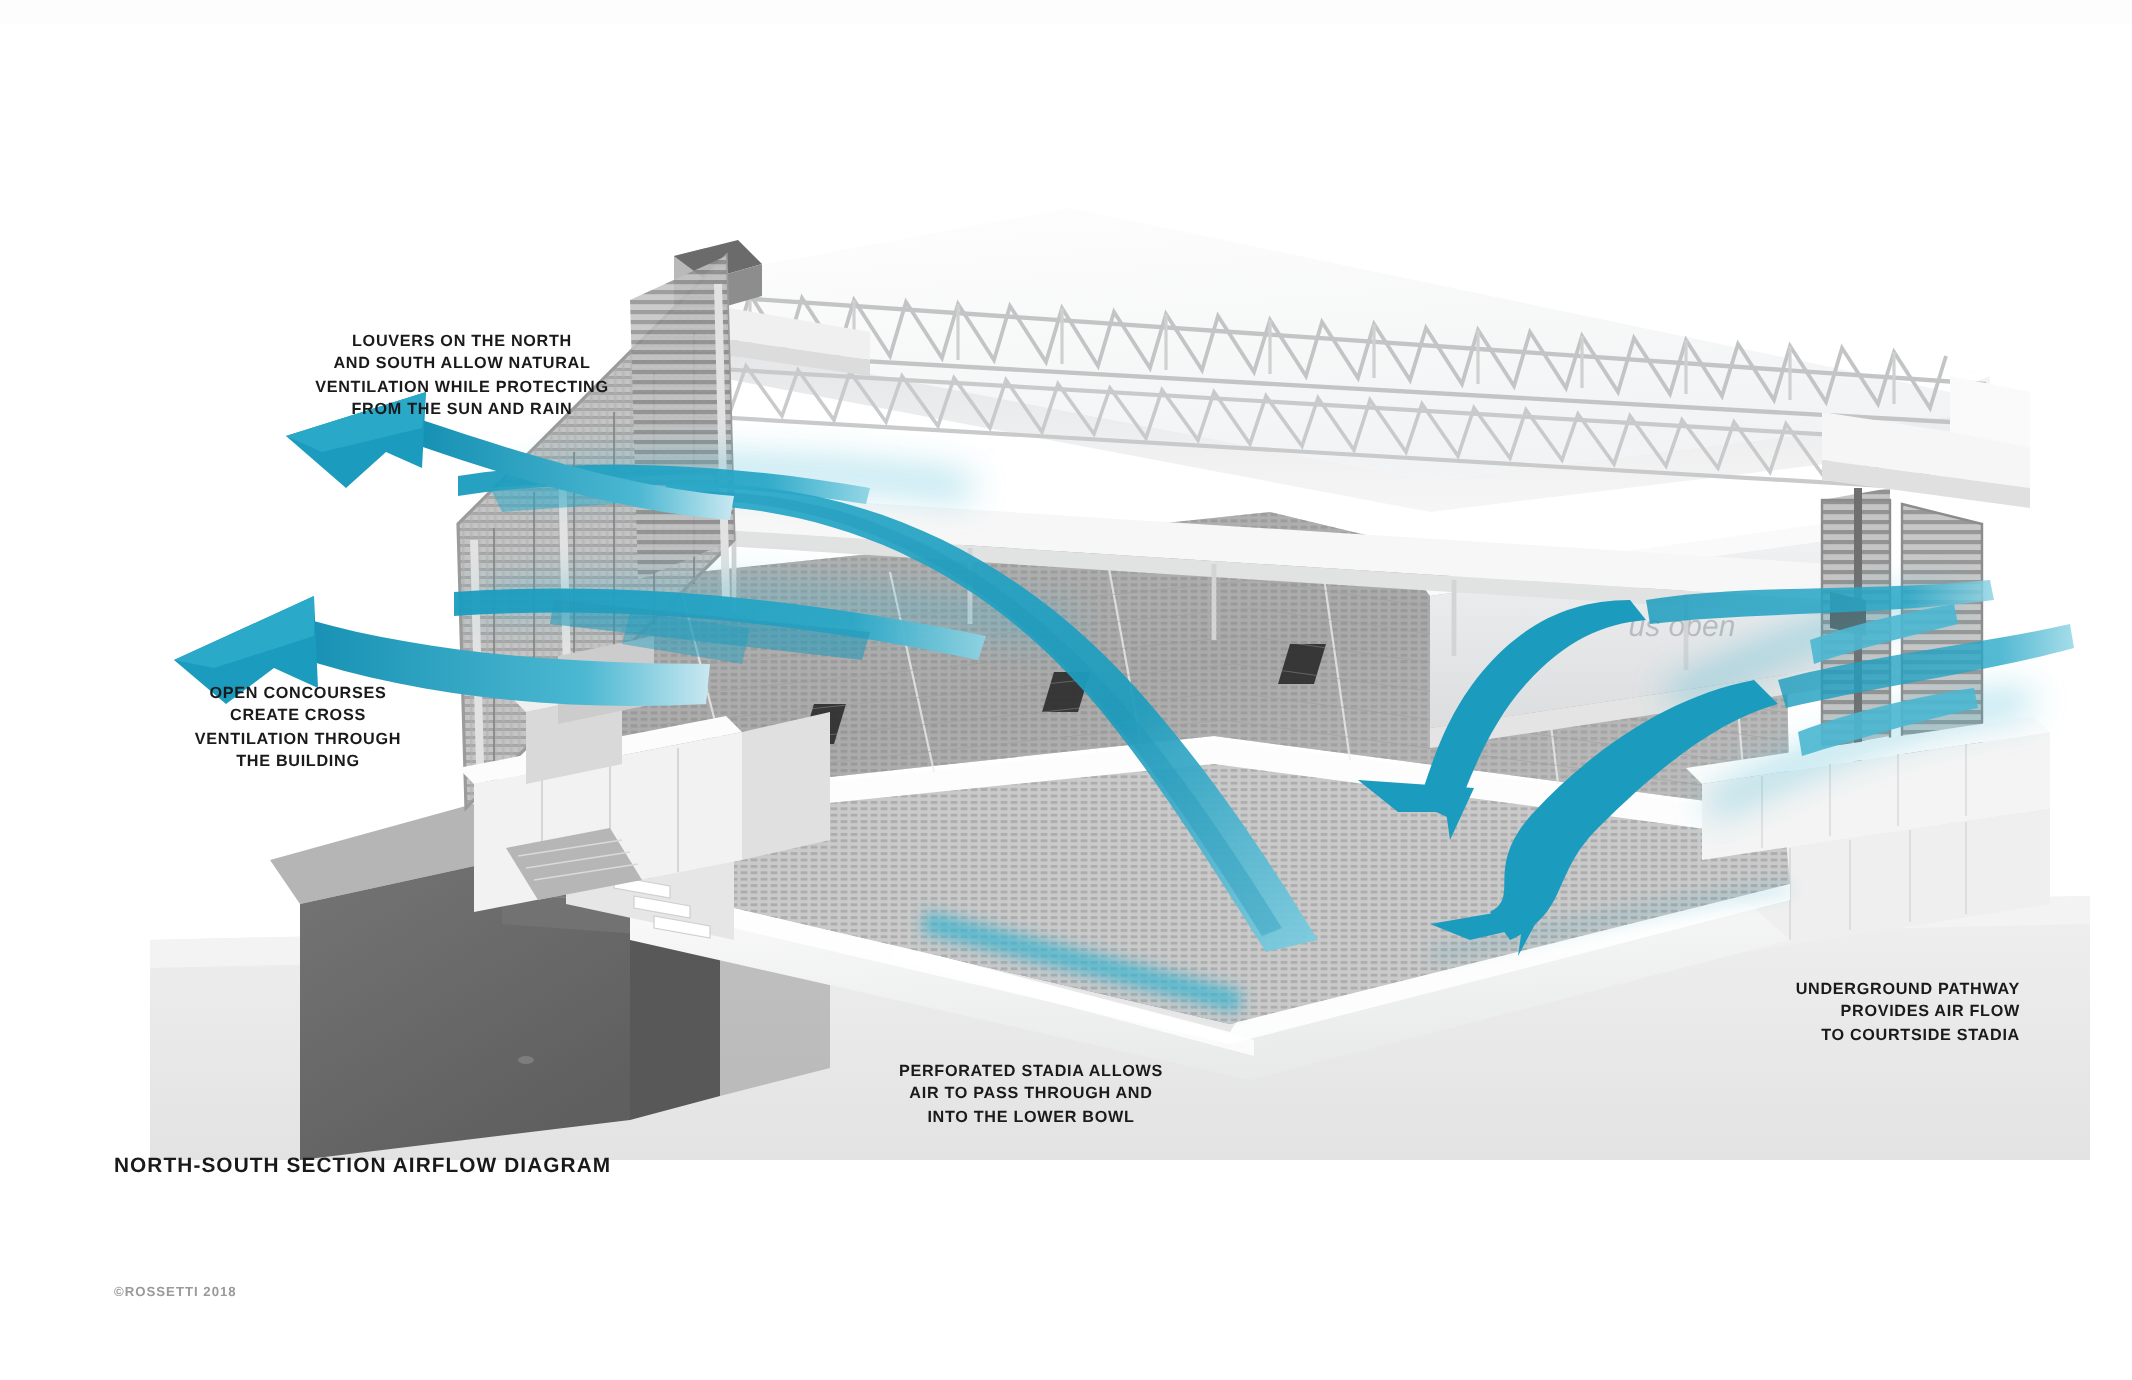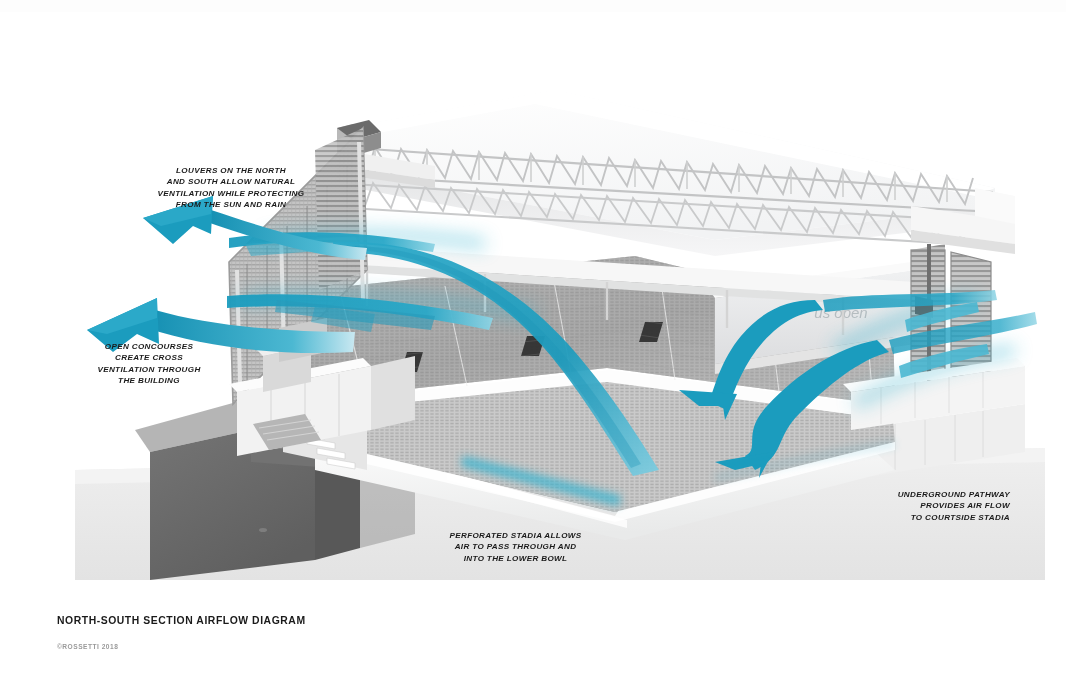--- a/index.html
+++ b/index.html
@@ -40,33 +40,32 @@
   .annot {
     position: absolute;
     font-family: "Liberation Sans", sans-serif;
     font-size: 8.1px;
     font-weight: bold;
     letter-spacing: 0.35px;
     line-height: 1.42;
     color: #1a1a1a;
     white-space: pre-line;
     text-transform: uppercase;
-    font-style: italic;
   }
   .annot.center { text-align: center; }
 
   #annot-louvers     { left: 121px; top: 165px; width: 220px; }
   #annot-concourses  { left: 64px;  top: 341px; width: 170px; }
   #annot-perforated  { left: 423px; top: 530px; width: 185px; }
   #annot-underground { left: 862px; top: 489px; width: 148px; text-align: right; }
 
   
   .caption-title {
     position: absolute;
-    left: 57px; top: 615px;
+    left: 57px; top: 578px;
     font-size: 10.4px;
     font-weight: bold;
     letter-spacing: 0.55px;
     color: #1a1a1a;
     text-transform: uppercase;
   }
   .caption-credit {
     position: absolute;
     left: 57px; top: 643px;
     font-size: 6.6px;

